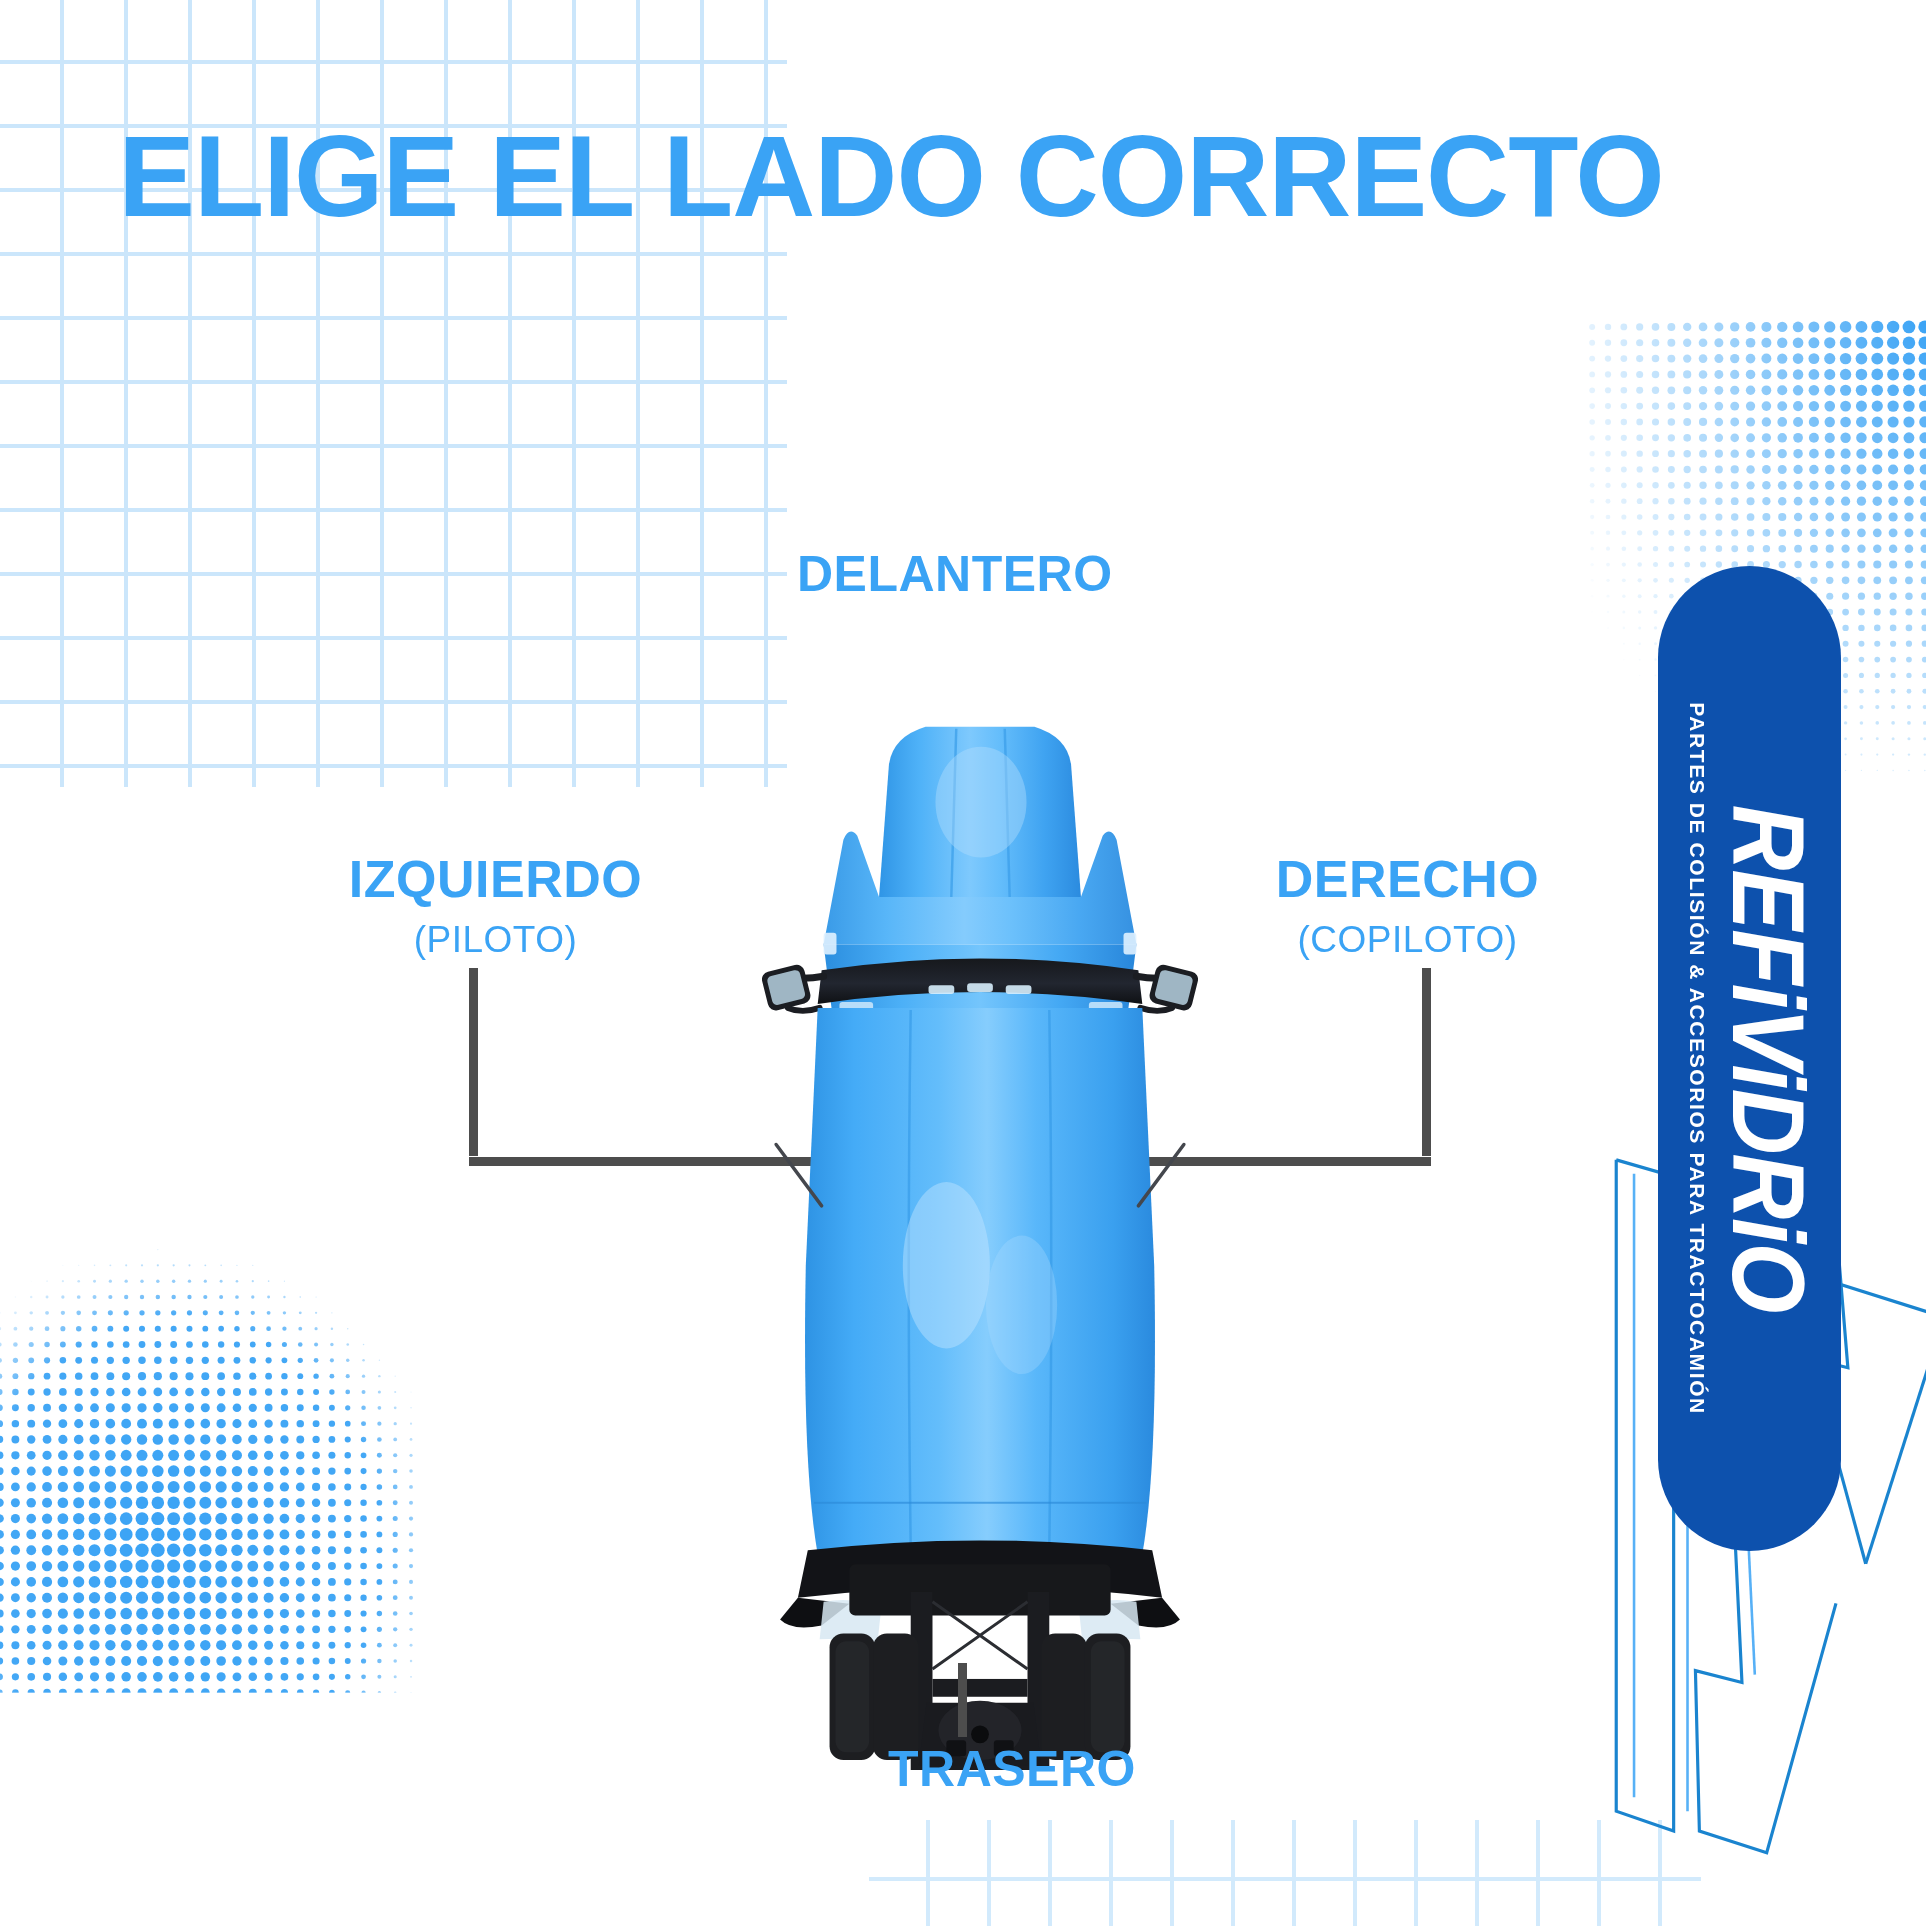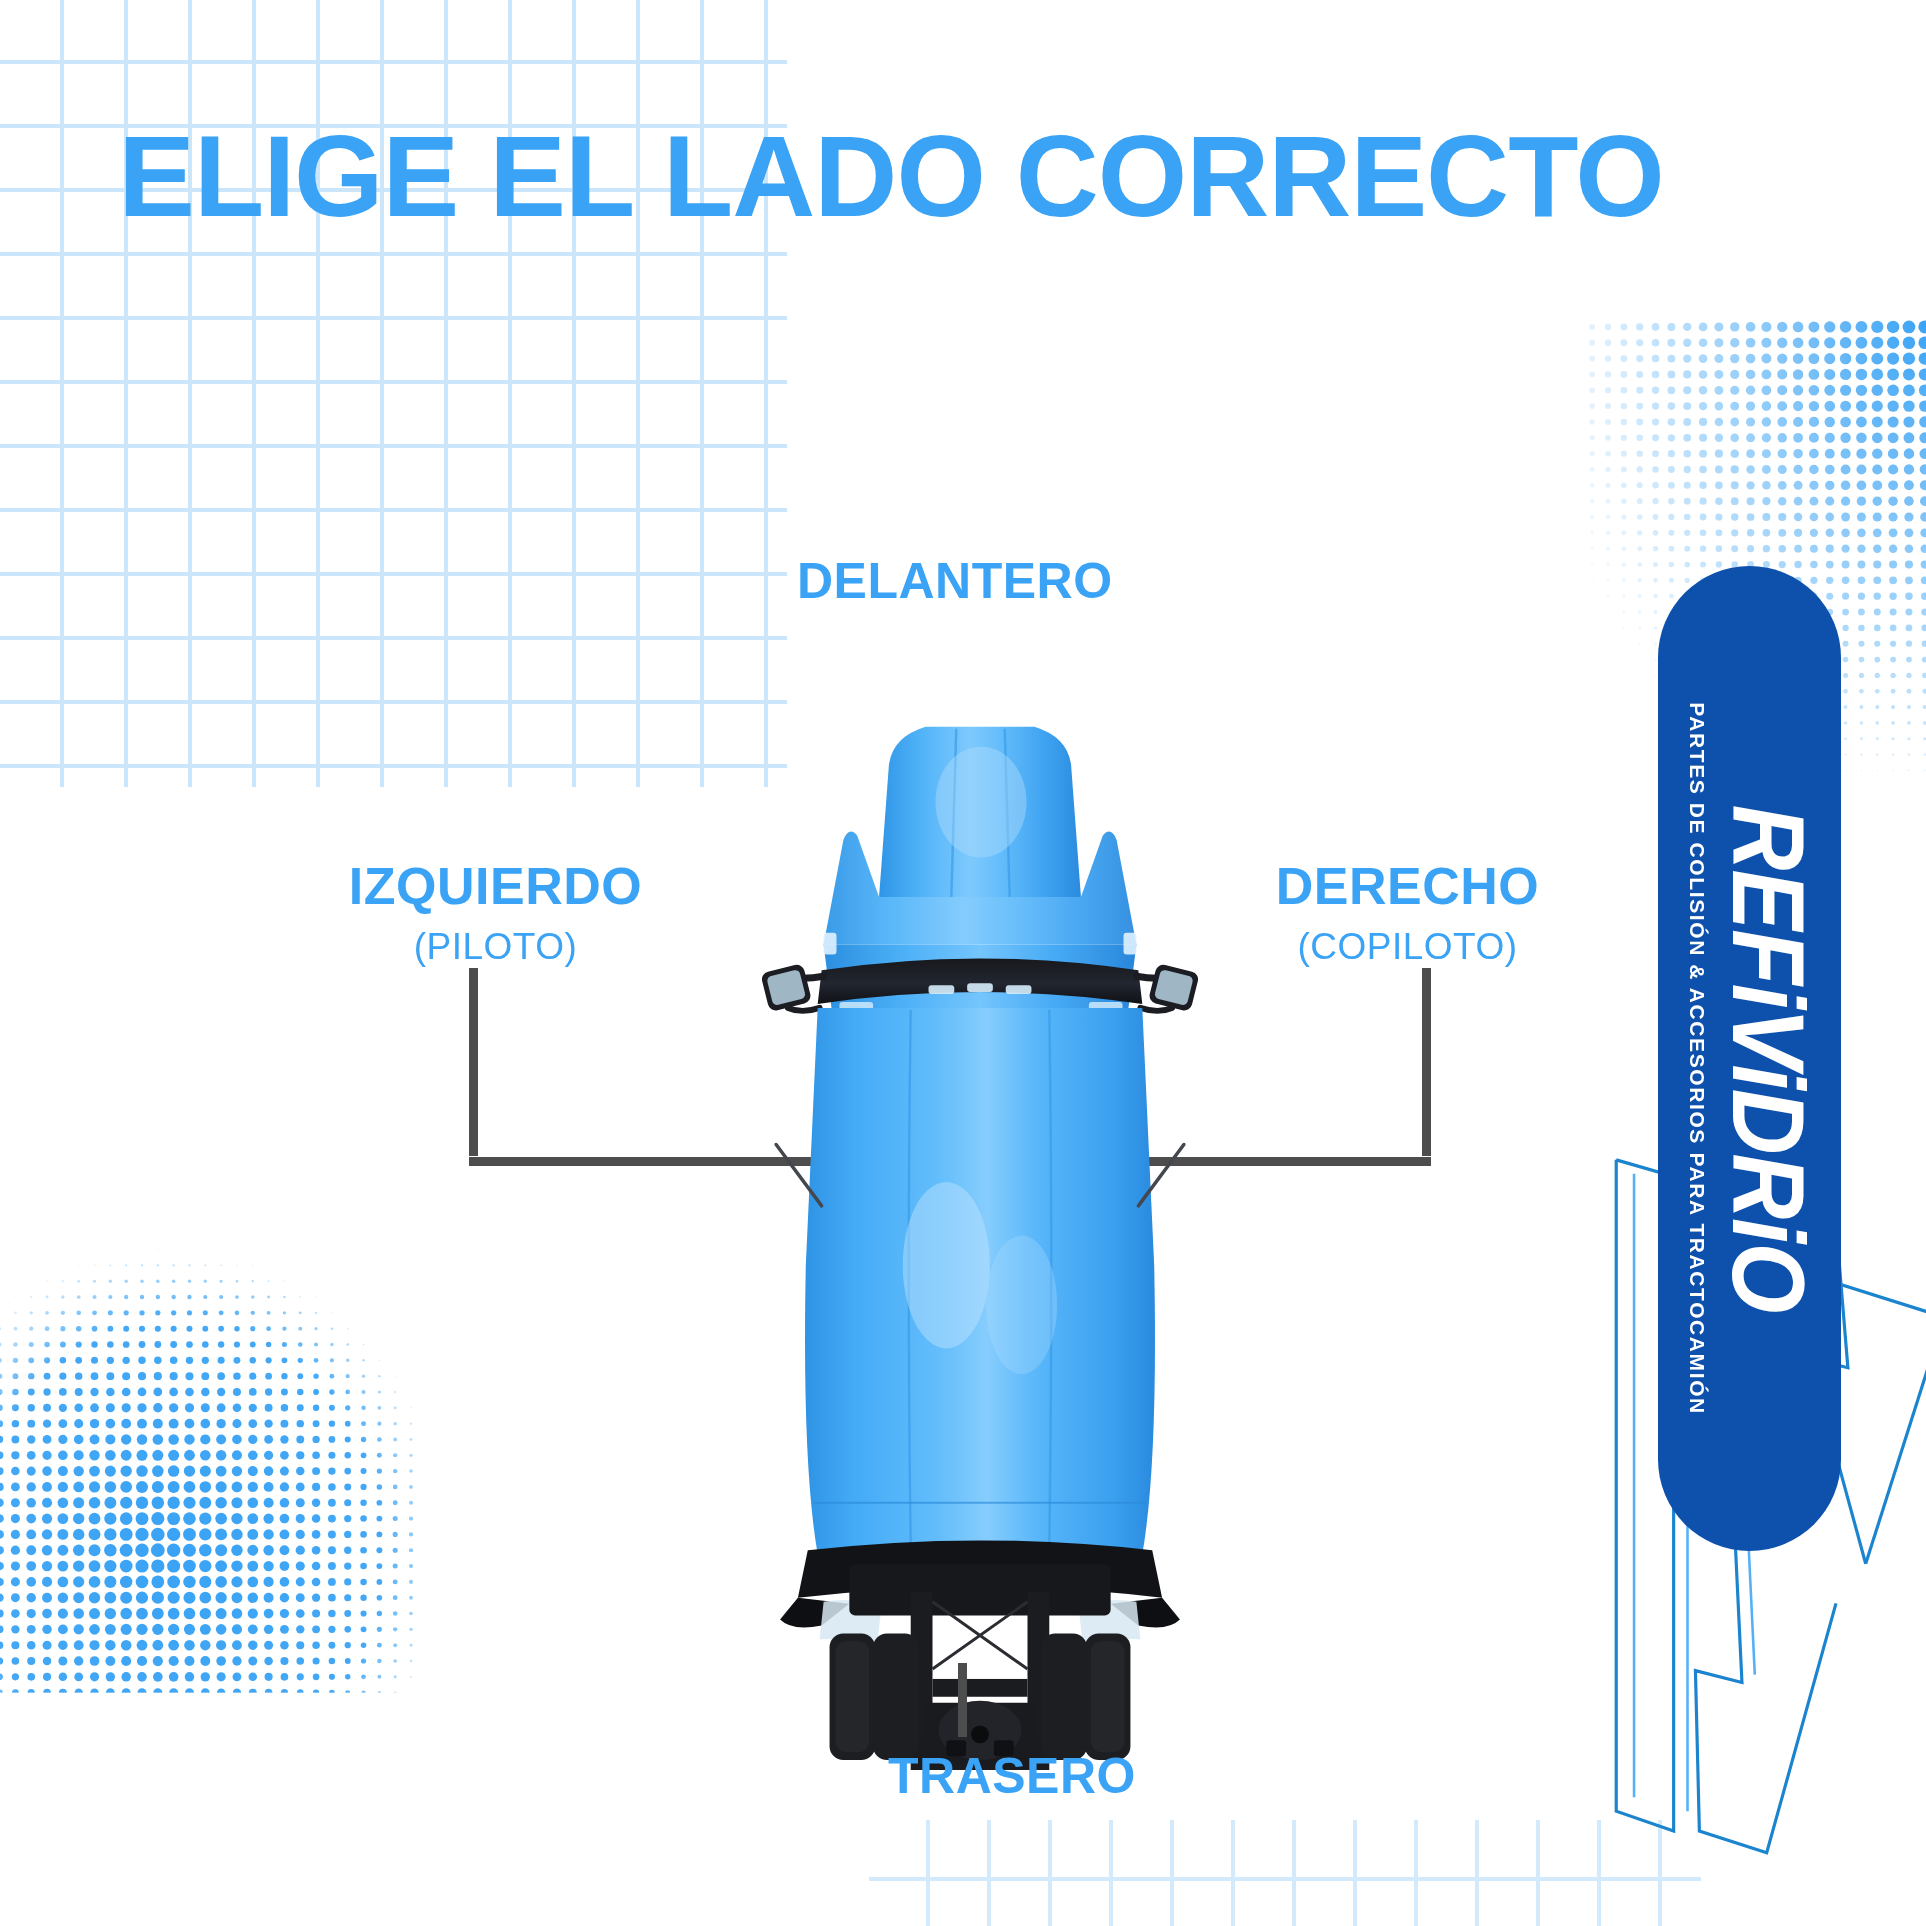--- a/index.html
+++ b/index.html
@@ -41,21 +41,21 @@
     color:#3aa3f5; line-height:0.97; white-space:nowrap;
   }
   .title-sub {
     display:block; margin-top:10px;
     font-size:103px; font-weight:bold; letter-spacing:-1px;
     color:#ababab; line-height:1.0; white-space:nowrap;
   }
 
   
   .lbl { position:absolute; color:#3aa3f5; white-space:nowrap; }
-  .lbl .big { display:block; font-size:52px; font-weight:bold; letter-spacing:0.5px; line-height:1;margin-top:7px; }
+  .lbl .big { display:block; font-size:52px; font-weight:bold; letter-spacing:0.5px; line-height:1; }
   .lbl .small { display:block; font-size:37px; font-weight:normal; letter-spacing:0.5px; line-height:1; margin-top:16px; }
 
   #lbl-front { left:797px; top:549px; }
   #lbl-front .big { font-size:50px; }
   #lbl-left  { left:332px; top:853px; text-align:center; width:327px; }
   #lbl-right { left:1259px; top:853px; text-align:center; width:297px; }
   #lbl-rear  { left:888px; top:1744px; }
   #lbl-rear .big { font-size:50px; }
 
   

